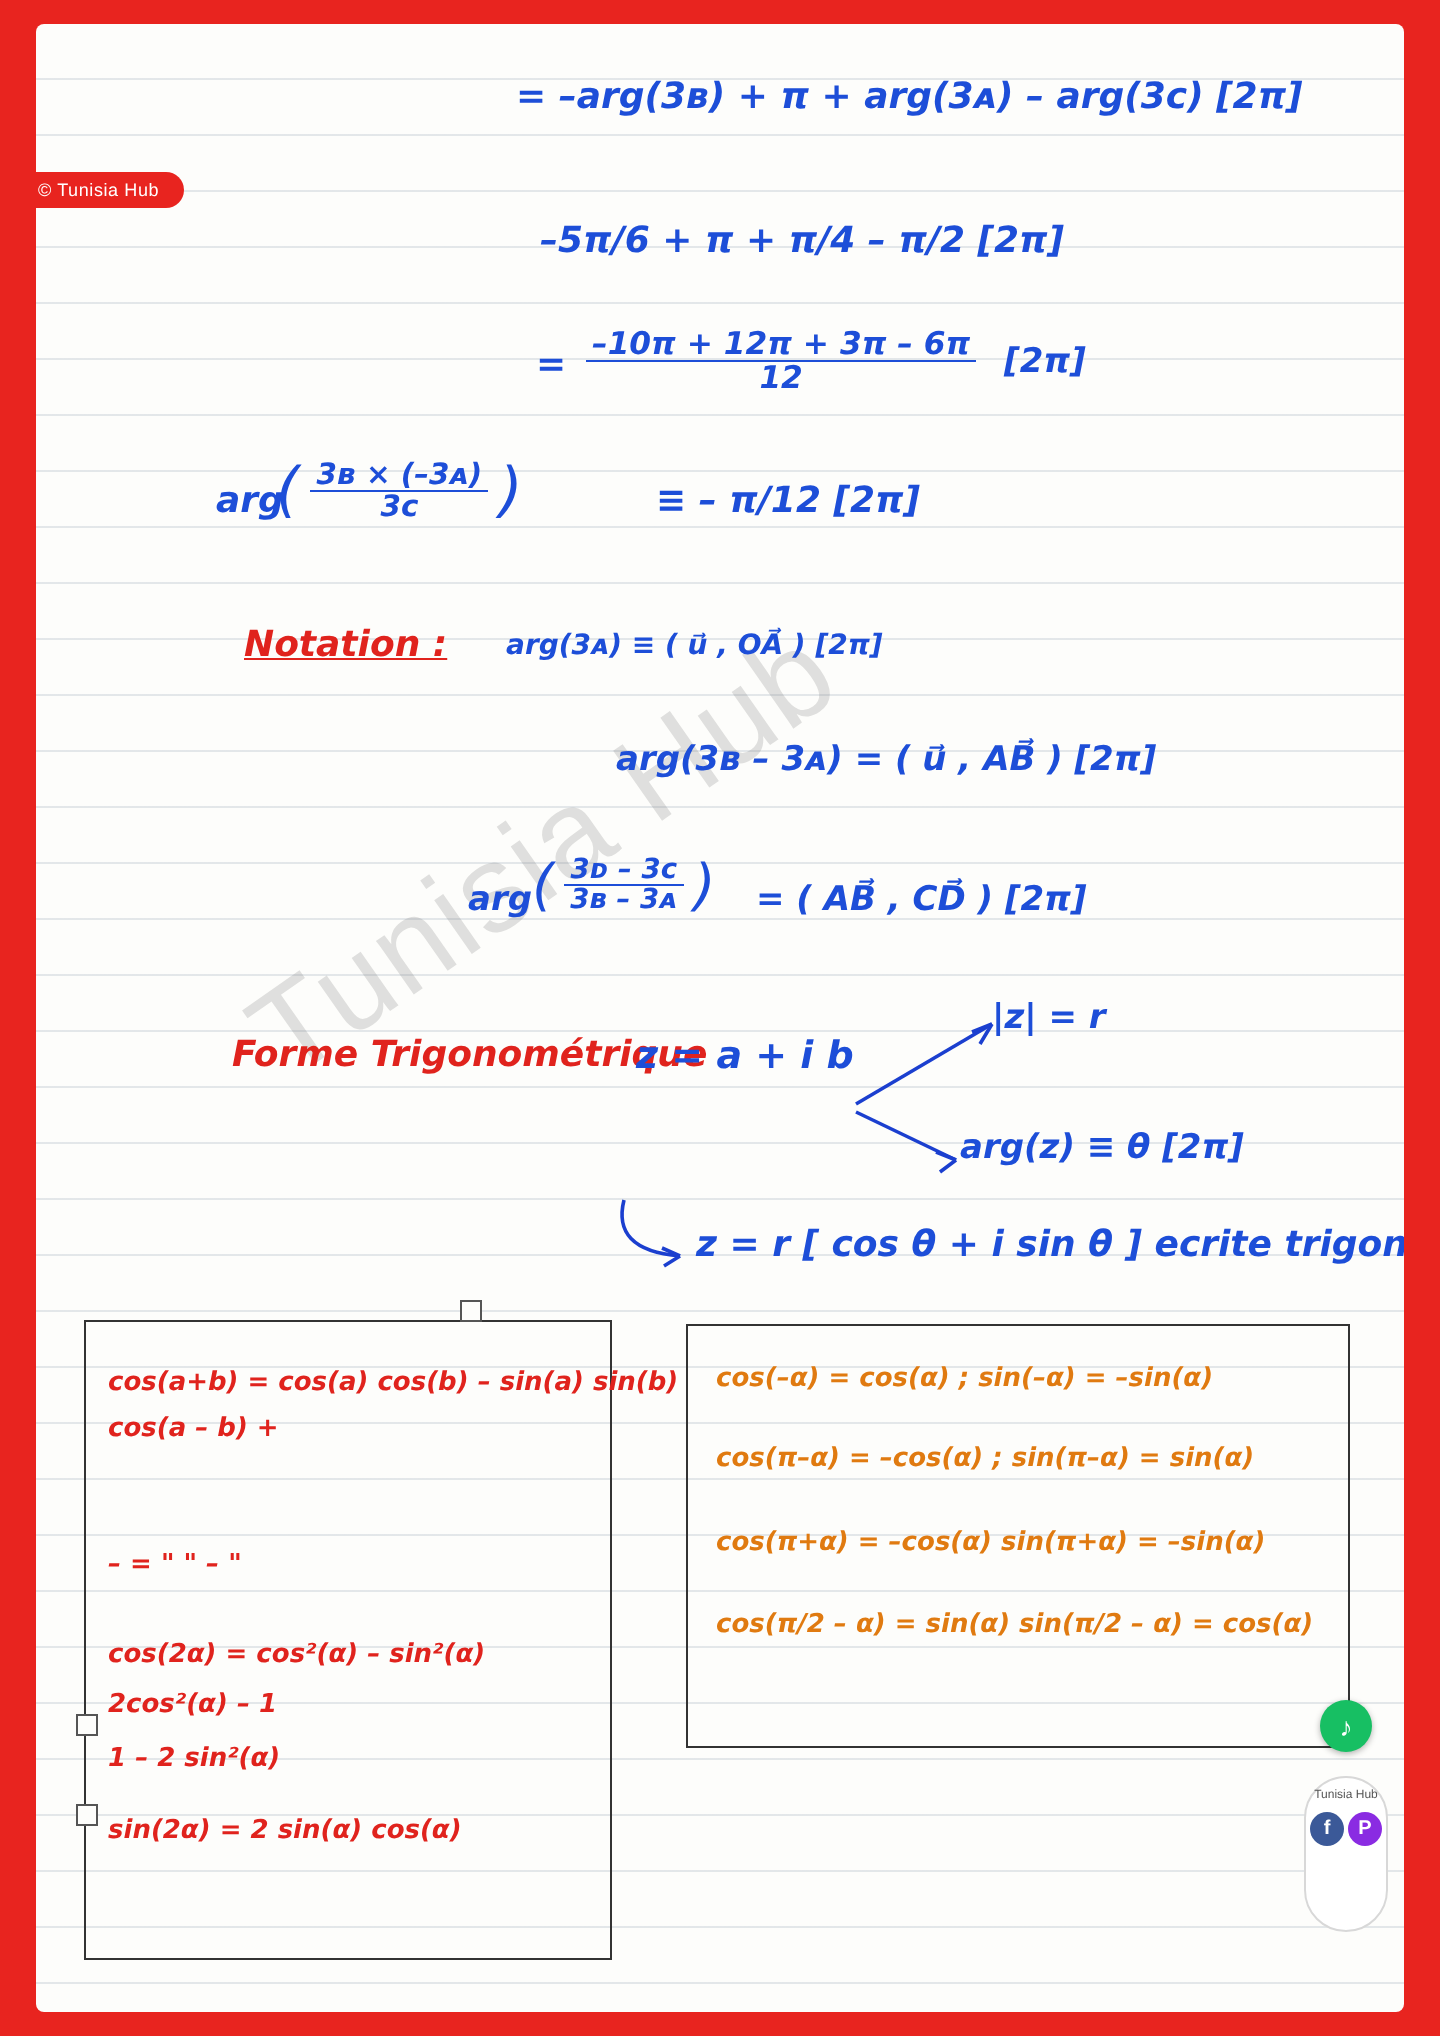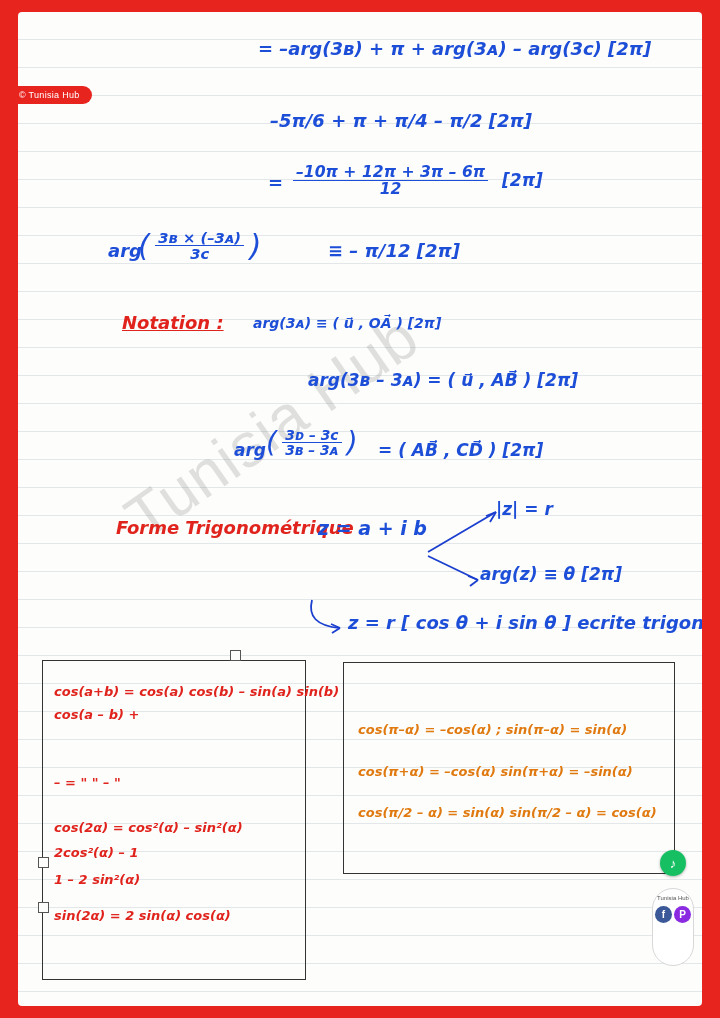--- a/index.html
+++ b/index.html
@@ -242,20 +242,21 @@
 
     <div class="hw red ink" style="left:36px; top:672px; font-size:13px;">cos(a+b) = cos(a) cos(b) – sin(a) sin(b)</div>
     <div class="hw red ink" style="left:36px; top:695px; font-size:13px;">cos(a – b)                          +</div>
     <div class="hw red ink" style="left:36px; top:763px; font-size:13px;">  –     =    "    "         –        "</div>
     <div class="hw red ink" style="left:36px; top:808px; font-size:13px;">cos(2α) =      cos²(α) – sin²(α)</div>
     <div class="hw red ink" style="left:36px; top:833px; font-size:13px;">               2cos²(α) – 1</div>
     <div class="hw red ink" style="left:36px; top:860px; font-size:13px;">               1 – 2 sin²(α)</div>
     <div class="hw red ink" style="left:36px; top:896px; font-size:13px;">sin(2α) =  2 sin(α) cos(α)</div>
 
     <div class="boxR"></div>
+    <div class="hw orange ink" style="left:340px; top:670px; font-size:13px;">cos(–α) = cos(α)  ;  sin(–α) = –sin(α)</div>
     <div class="hw orange ink" style="left:340px; top:710px; font-size:13px;">cos(π–α) = –cos(α)  ;  sin(π–α) = sin(α)</div>
     <div class="hw orange ink" style="left:340px; top:752px; font-size:13px;">cos(π+α) = –cos(α)        sin(π+α) = –sin(α)</div>
     <div class="hw orange ink" style="left:340px; top:793px; font-size:13px;">cos(π/2 – α) = sin(α)        sin(π/2 – α) = cos(α)</div>
 
     <div class="fab fab-green">
       <span>♪</span>
     </div>
     <div class="fab-pill">
       <div class="lbl">Tunisia Hub</div>
       <div class="icon-row">

